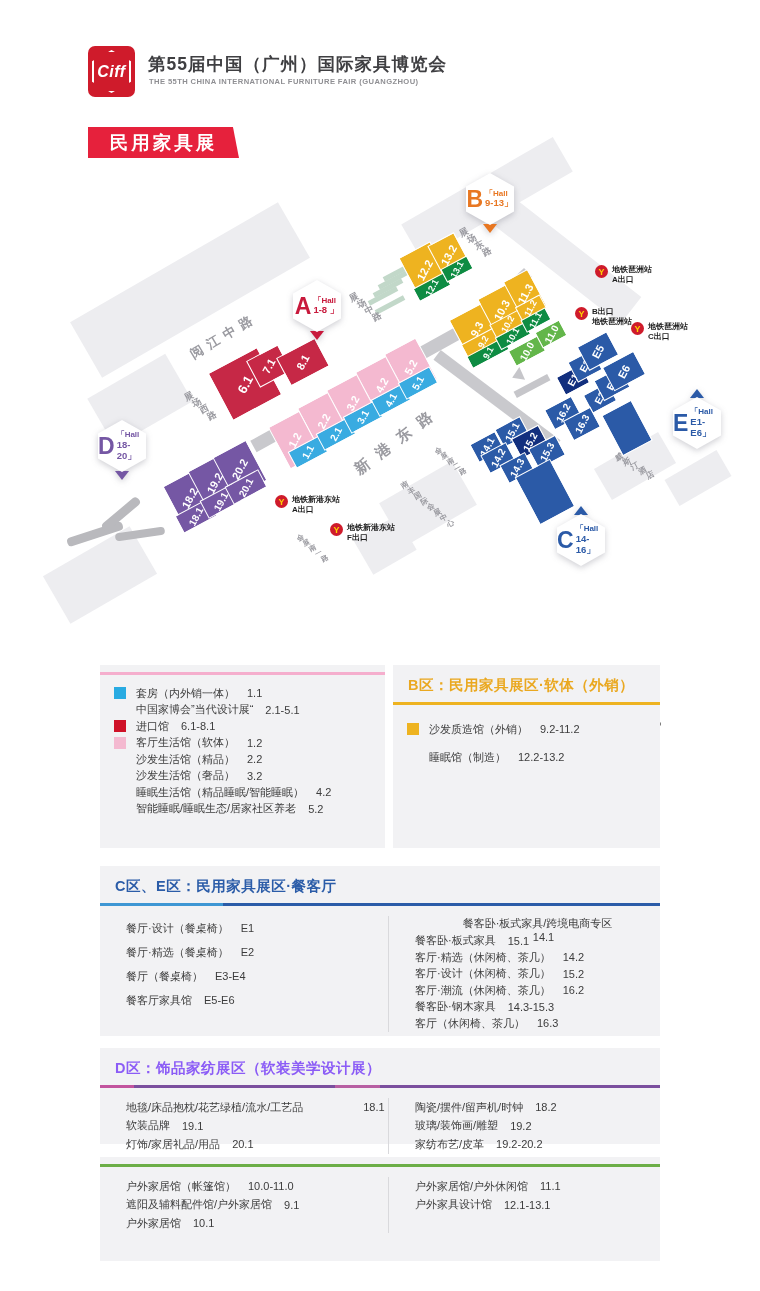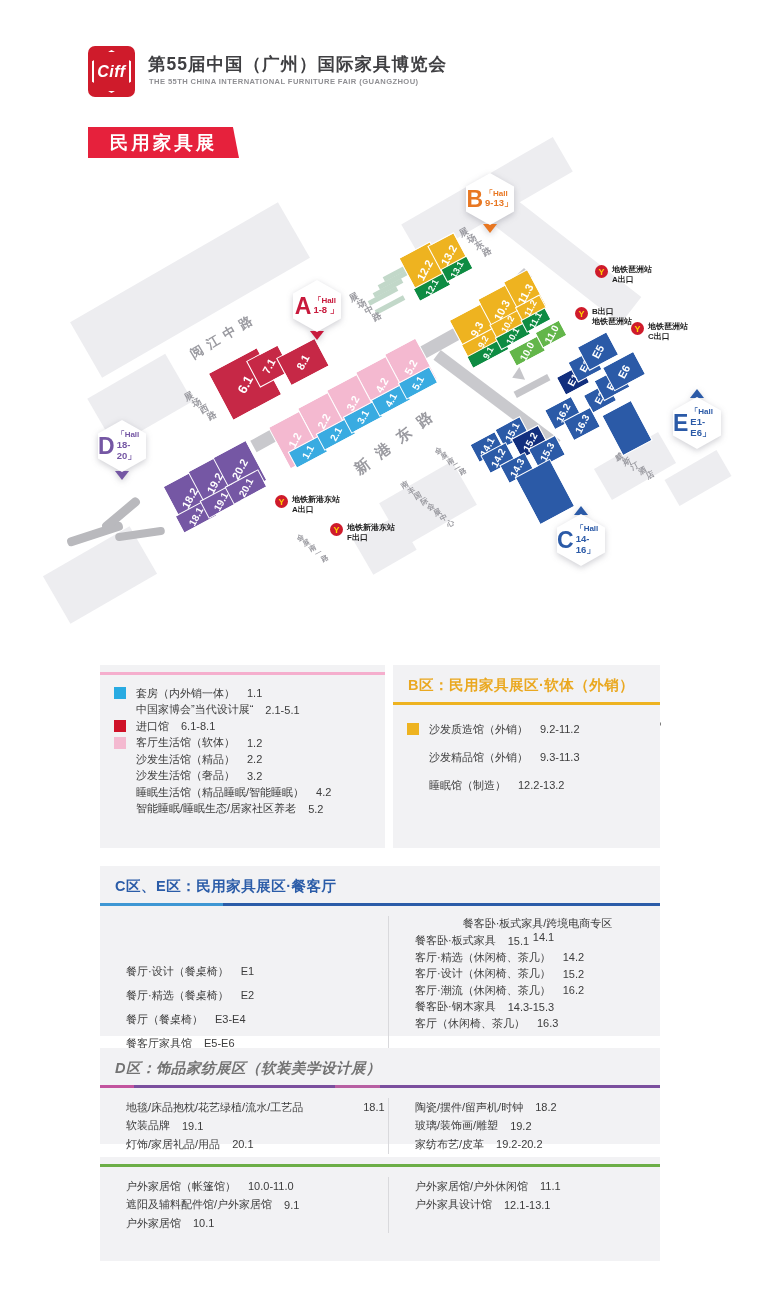--- a/index.html
+++ b/index.html
@@ -413,36 +413,31 @@
         <div class="uline" style="background: rgb(238, 179, 32);"></div>
         <div class="cols">
           <div class="col first-sw">
             <div class="item" style="height: 28px;">
               <span class="sw" style="background: rgb(238, 179, 32);"></span>
               <span>沙发质造馆（外销）</span>
               <span class="code">9.2-11.2</span>
             </div>
             <div class="item" style="height: 28px;">
               <span class="sw empty"></span>
-              <span>沙发精品馆（外销）</span>
-              <span class="code">9.3-11.3</span>
-            </div>
-            <div class="item" style="height: 28px;">
-              <span class="sw empty"></span>
               <span>睡眠馆（制造）</span>
               <span class="code">12.2-13.2</span>
             </div>
           </div>
         </div>
       </div>
       <div class="panel" style="left: 100px; top: 866px; width: 560px; height: 170px;">
         <h2 style="color: rgb(43, 92, 168);">C区、E区：民用家具展区·餐客厅</h2>
         <div class="uline" style="background: linear-gradient(to right, rgb(62, 151, 212) 0px, rgb(62, 151, 212) 22%, rgb(43, 92, 168) 22%);"></div>
         <div class="cols">
-          <div class="col" style="width: 288px; margin-top: 43px;">
+          <div class="col" style="width: 288px;">
             <div class="item" style="height: 24px;">
               <span>餐厅·设计（餐桌椅）</span>
               <span class="code">E1</span>
             </div>
             <div class="item" style="height: 24px;">
               <span>餐厅·精选（餐桌椅）</span>
               <span class="code">E2</span>
             </div>
             <div class="item" style="height: 24px;">
               <span>餐厅（餐桌椅）</span>
@@ -479,21 +474,21 @@
               <span class="code">14.3-15.3</span>
             </div>
             <div class="item" style="height: 16.5px;">
               <span>客厅（休闲椅、茶几）</span>
               <span class="code">16.3</span>
             </div>
           </div>
         </div>
       </div>
       <div class="panel" style="left: 100px; top: 1048px; width: 560px; height: 96px;">
-        <h2 style="color: #737373; font-style: italic;">D区：饰品家纺展区（软装美学设计展）</h2>
+        <h2 style="color: #8b5cf6;">D区：饰品家纺展区（软装美学设计展）</h2>
         <div class="uline" style="background: linear-gradient(to right, rgb(194, 84, 158) 0px, rgb(194, 84, 158) 6%, rgb(123, 79, 158) 6%, rgb(123, 79, 158) 42%, rgb(183, 95, 162) 42%, rgb(183, 95, 162) 50%, rgb(123, 79, 158) 50%);"></div>
         <div class="cols">
           <div class="col" style="width: 288px;">
             <div class="item" style="height: 18.5px; gap: 48px;">
               <span>地毯/床品抱枕/花艺绿植/流水/工艺品</span>
               <span class="code">18.1</span>
             </div>
             <div class="item" style="height: 18.5px;">
               <span>软装品牌</span>
               <span class="code">19.1</span>

